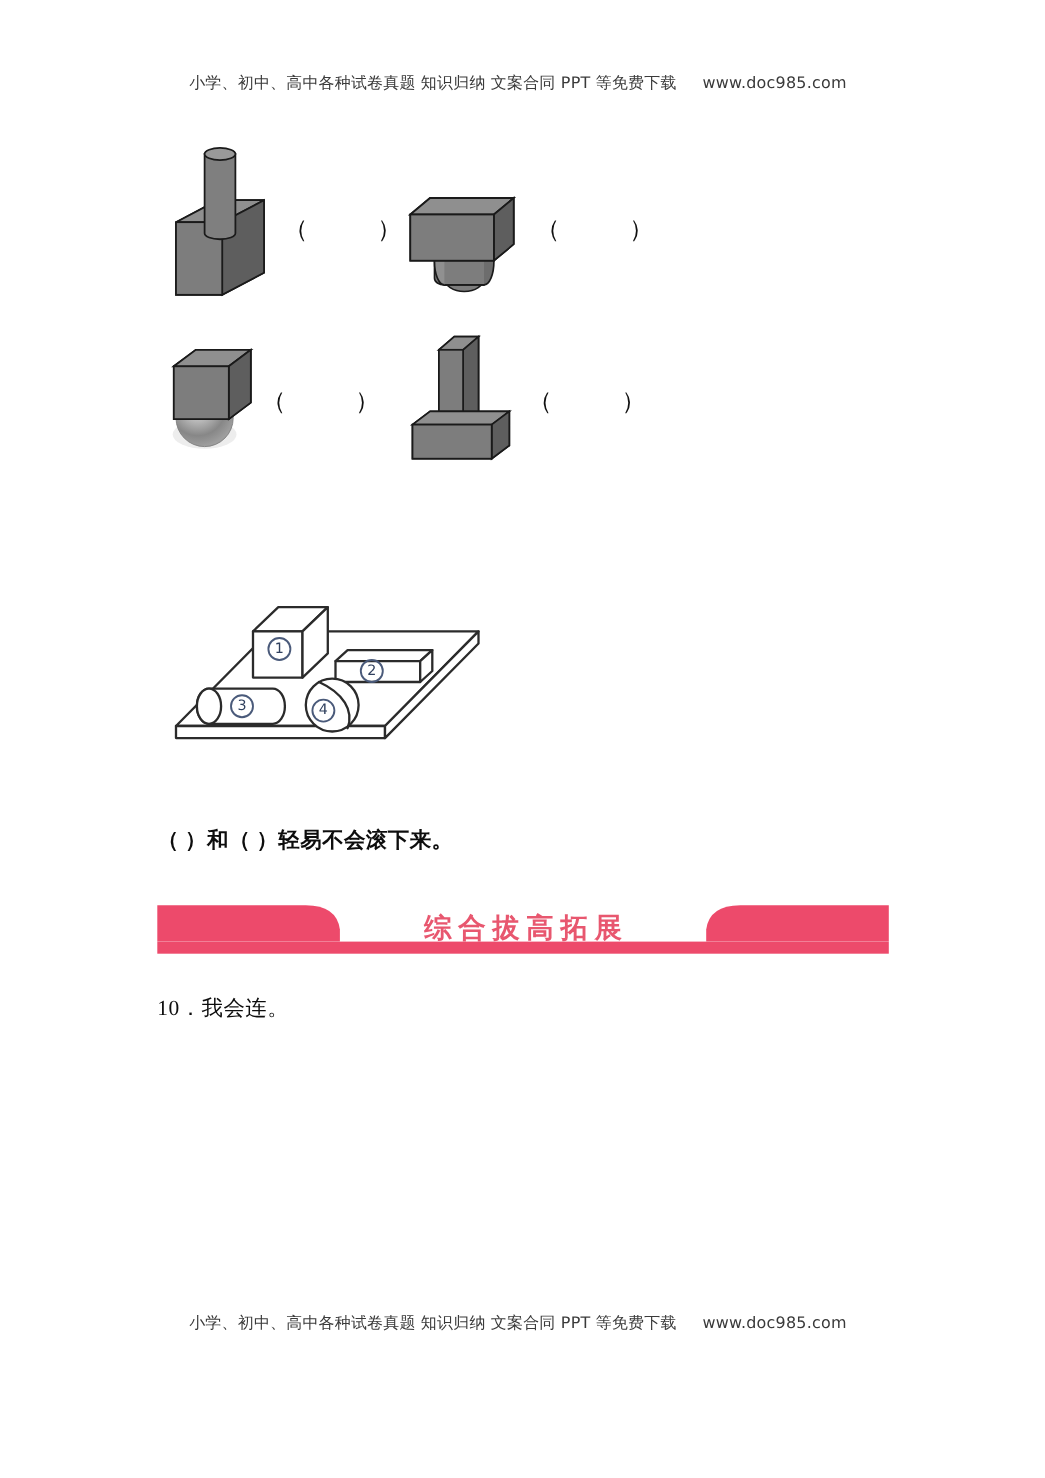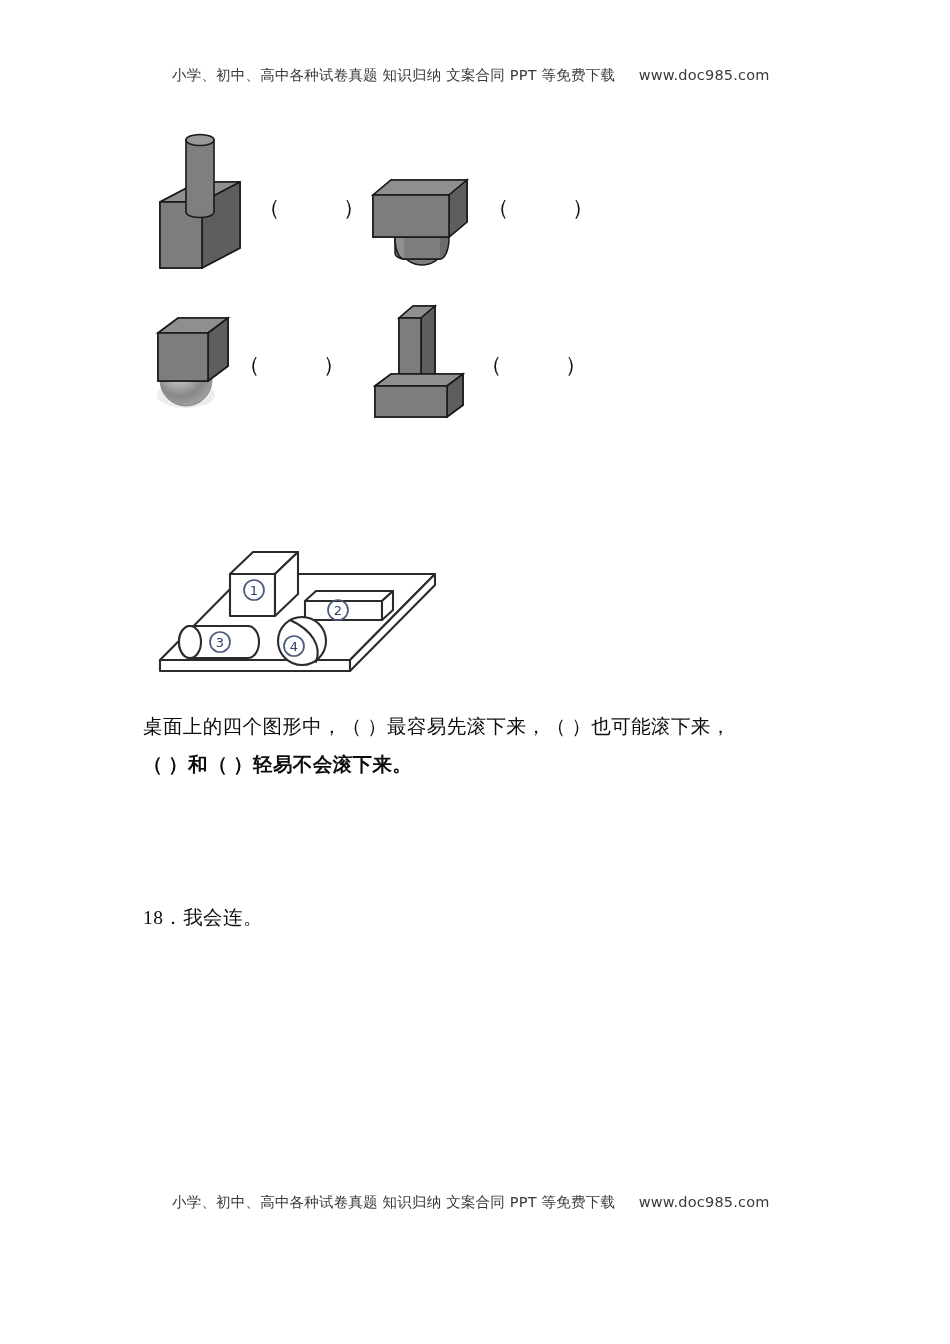--- a/index.html
+++ b/index.html
@@ -274,25 +274,35 @@
       <text class="circ-num-txt" x="188" y="72">2</text>
 
       <circle class="circ-num" cx="70" cy="104" r="10"></circle>
       <text class="circ-num-txt" x="70" y="104">3</text>
 
       <circle class="circ-num" cx="144" cy="108" r="10"></circle>
       <text class="circ-num-txt" x="144" y="108">4</text>
     </svg>
   </div>
 
-  <div class="qtext" id="q9-body-1">桌面上的四个图形中，（        ）最容易先滚下来，（        ）也可能滚下来，</div>
   <div class="qtext" id="q9-body-2">（        ）和（        ）轻易不会滚下来。</div>
 
-
-  <div class="qtext" id="q10-title">18．我会连。</div>
+  <div id="banner">
+    <svg width="665" height="45" viewBox="0 0 665 45">
+
+      <path d="M0,0 L135,0 Q163,0 166,22 L166,33 L0,33 Z" fill="#ed4a6b"></path>
+
+      <path d="M665,0 L530,0 Q502,0 499,22 L499,33 L665,33 Z" fill="#ed4a6b"></path>
+
+      <rect x="0" y="33" width="665" height="11" fill="#ed4a6b"></rect>
+    </svg>
+    <div id="banner-title">综合拔高拓展</div>
+  </div>
+
+  <div class="qtext" id="q10-title">10．我会连。</div>
 
   <div class="watermark footer-wm">
     <span>小学、初中、高中各种试卷真题 知识归纳 文案合同 PPT 等免费下载</span>
     <span style="display:inline-block;width:14px"></span>
     <span class="url">www.doc985.com</span>
   </div>
 
 </div>
 
 </body></html>

